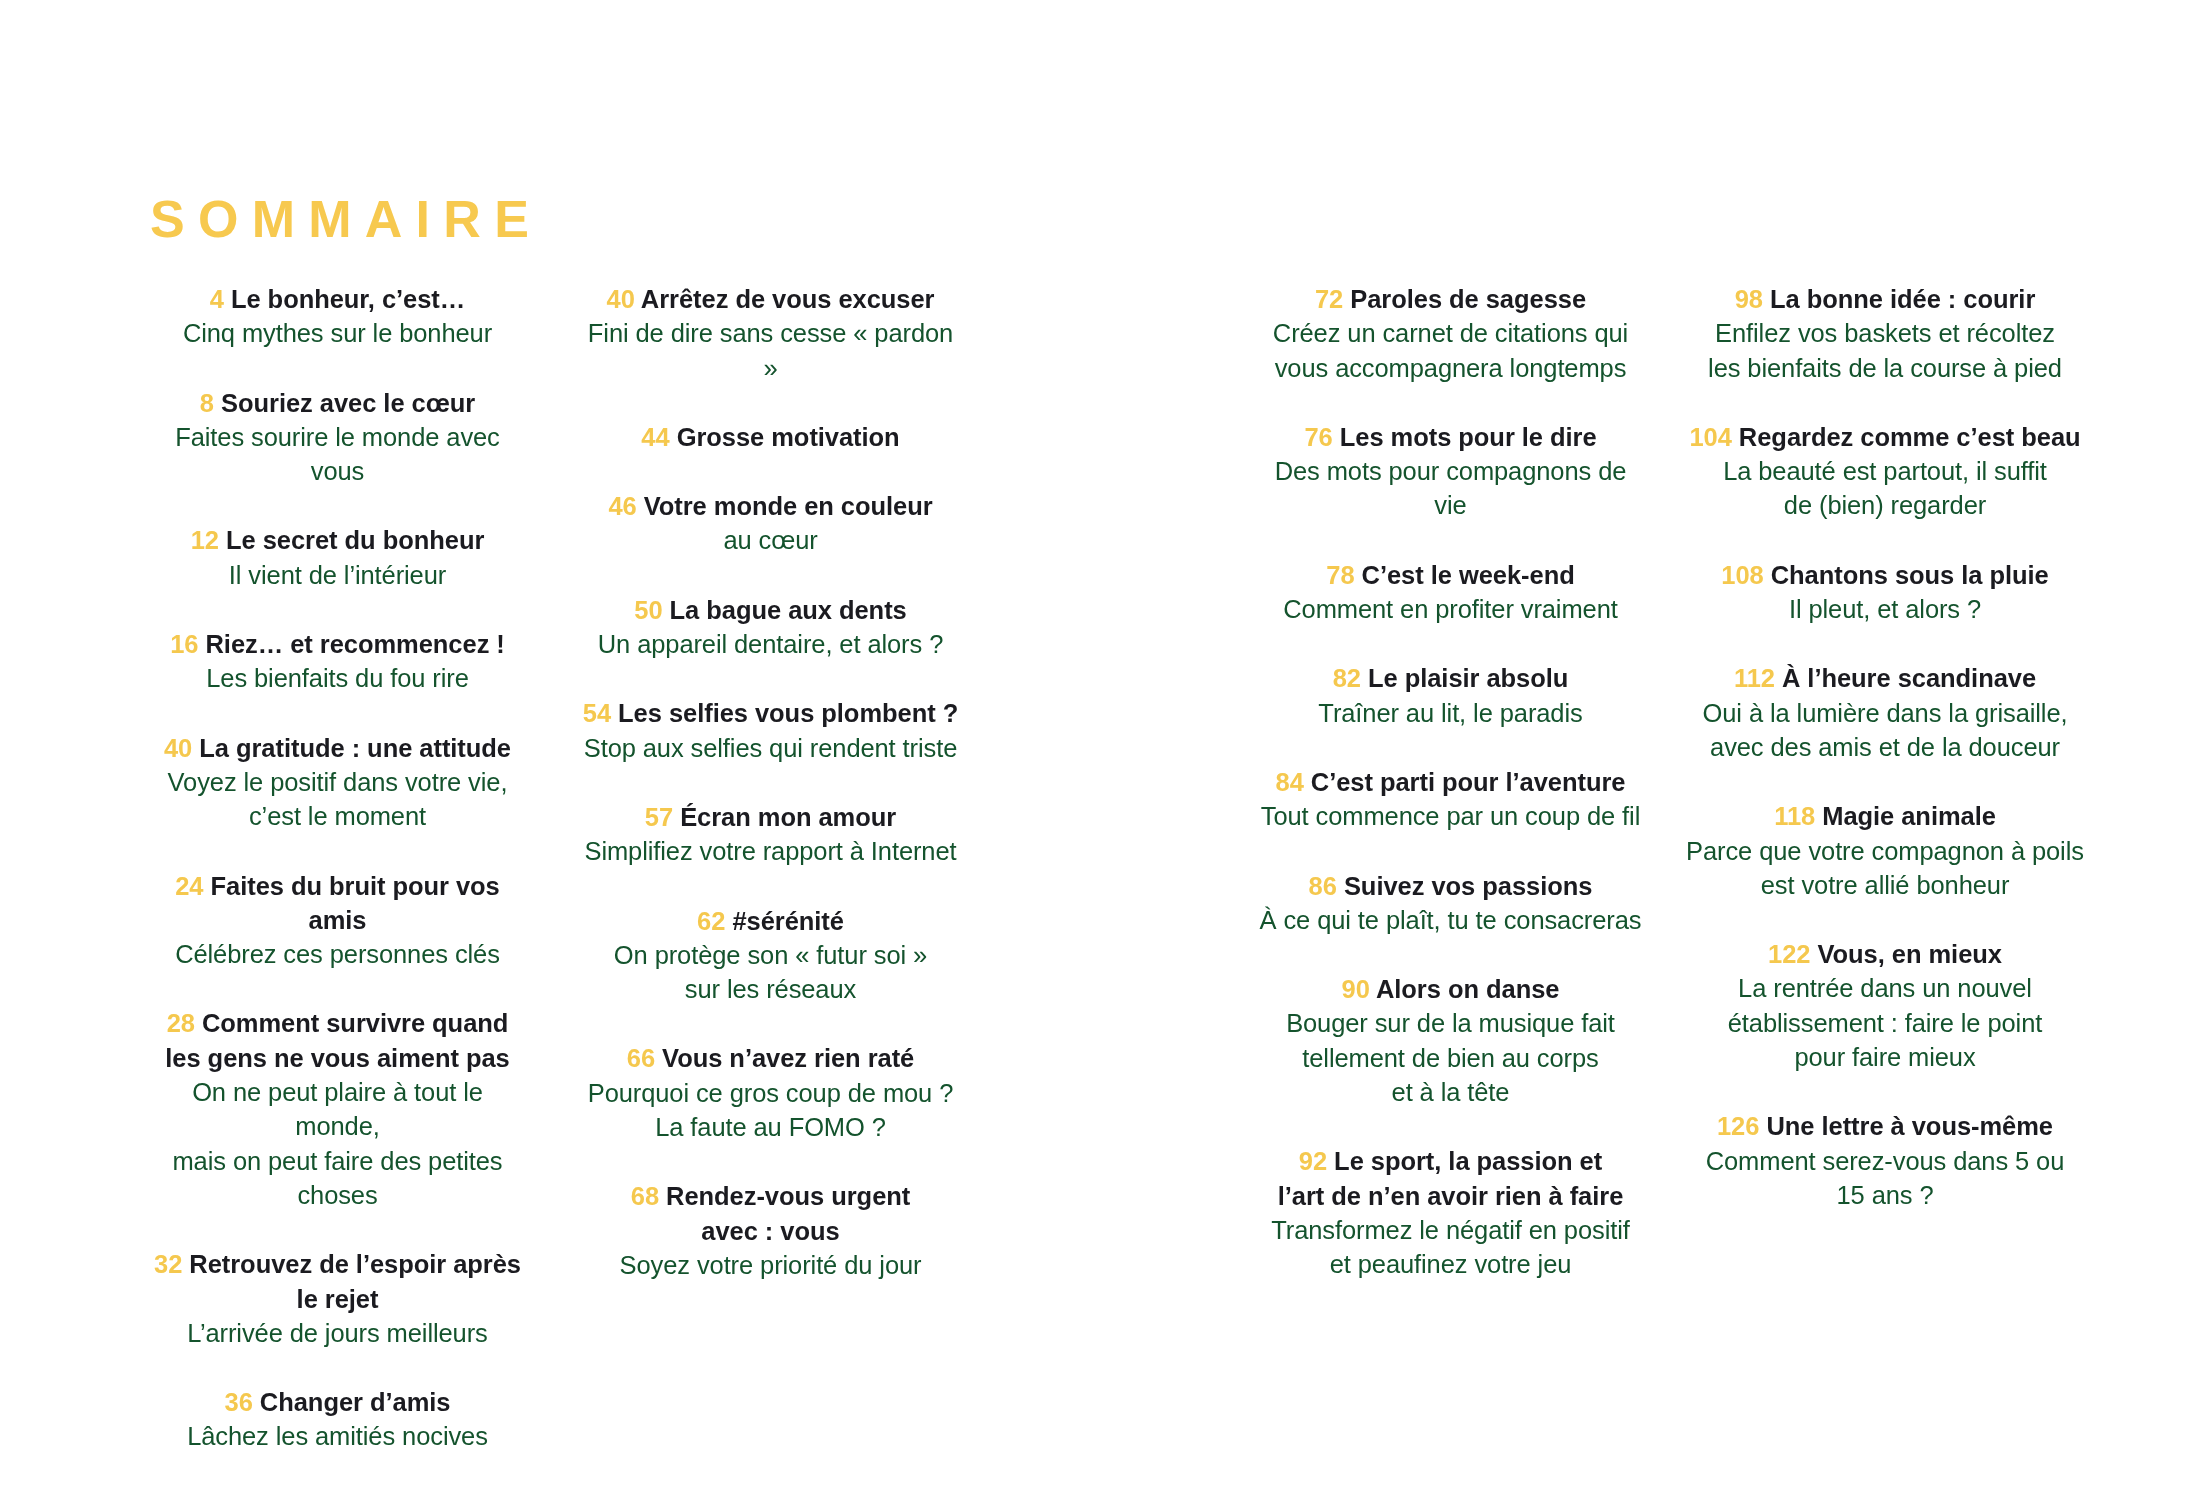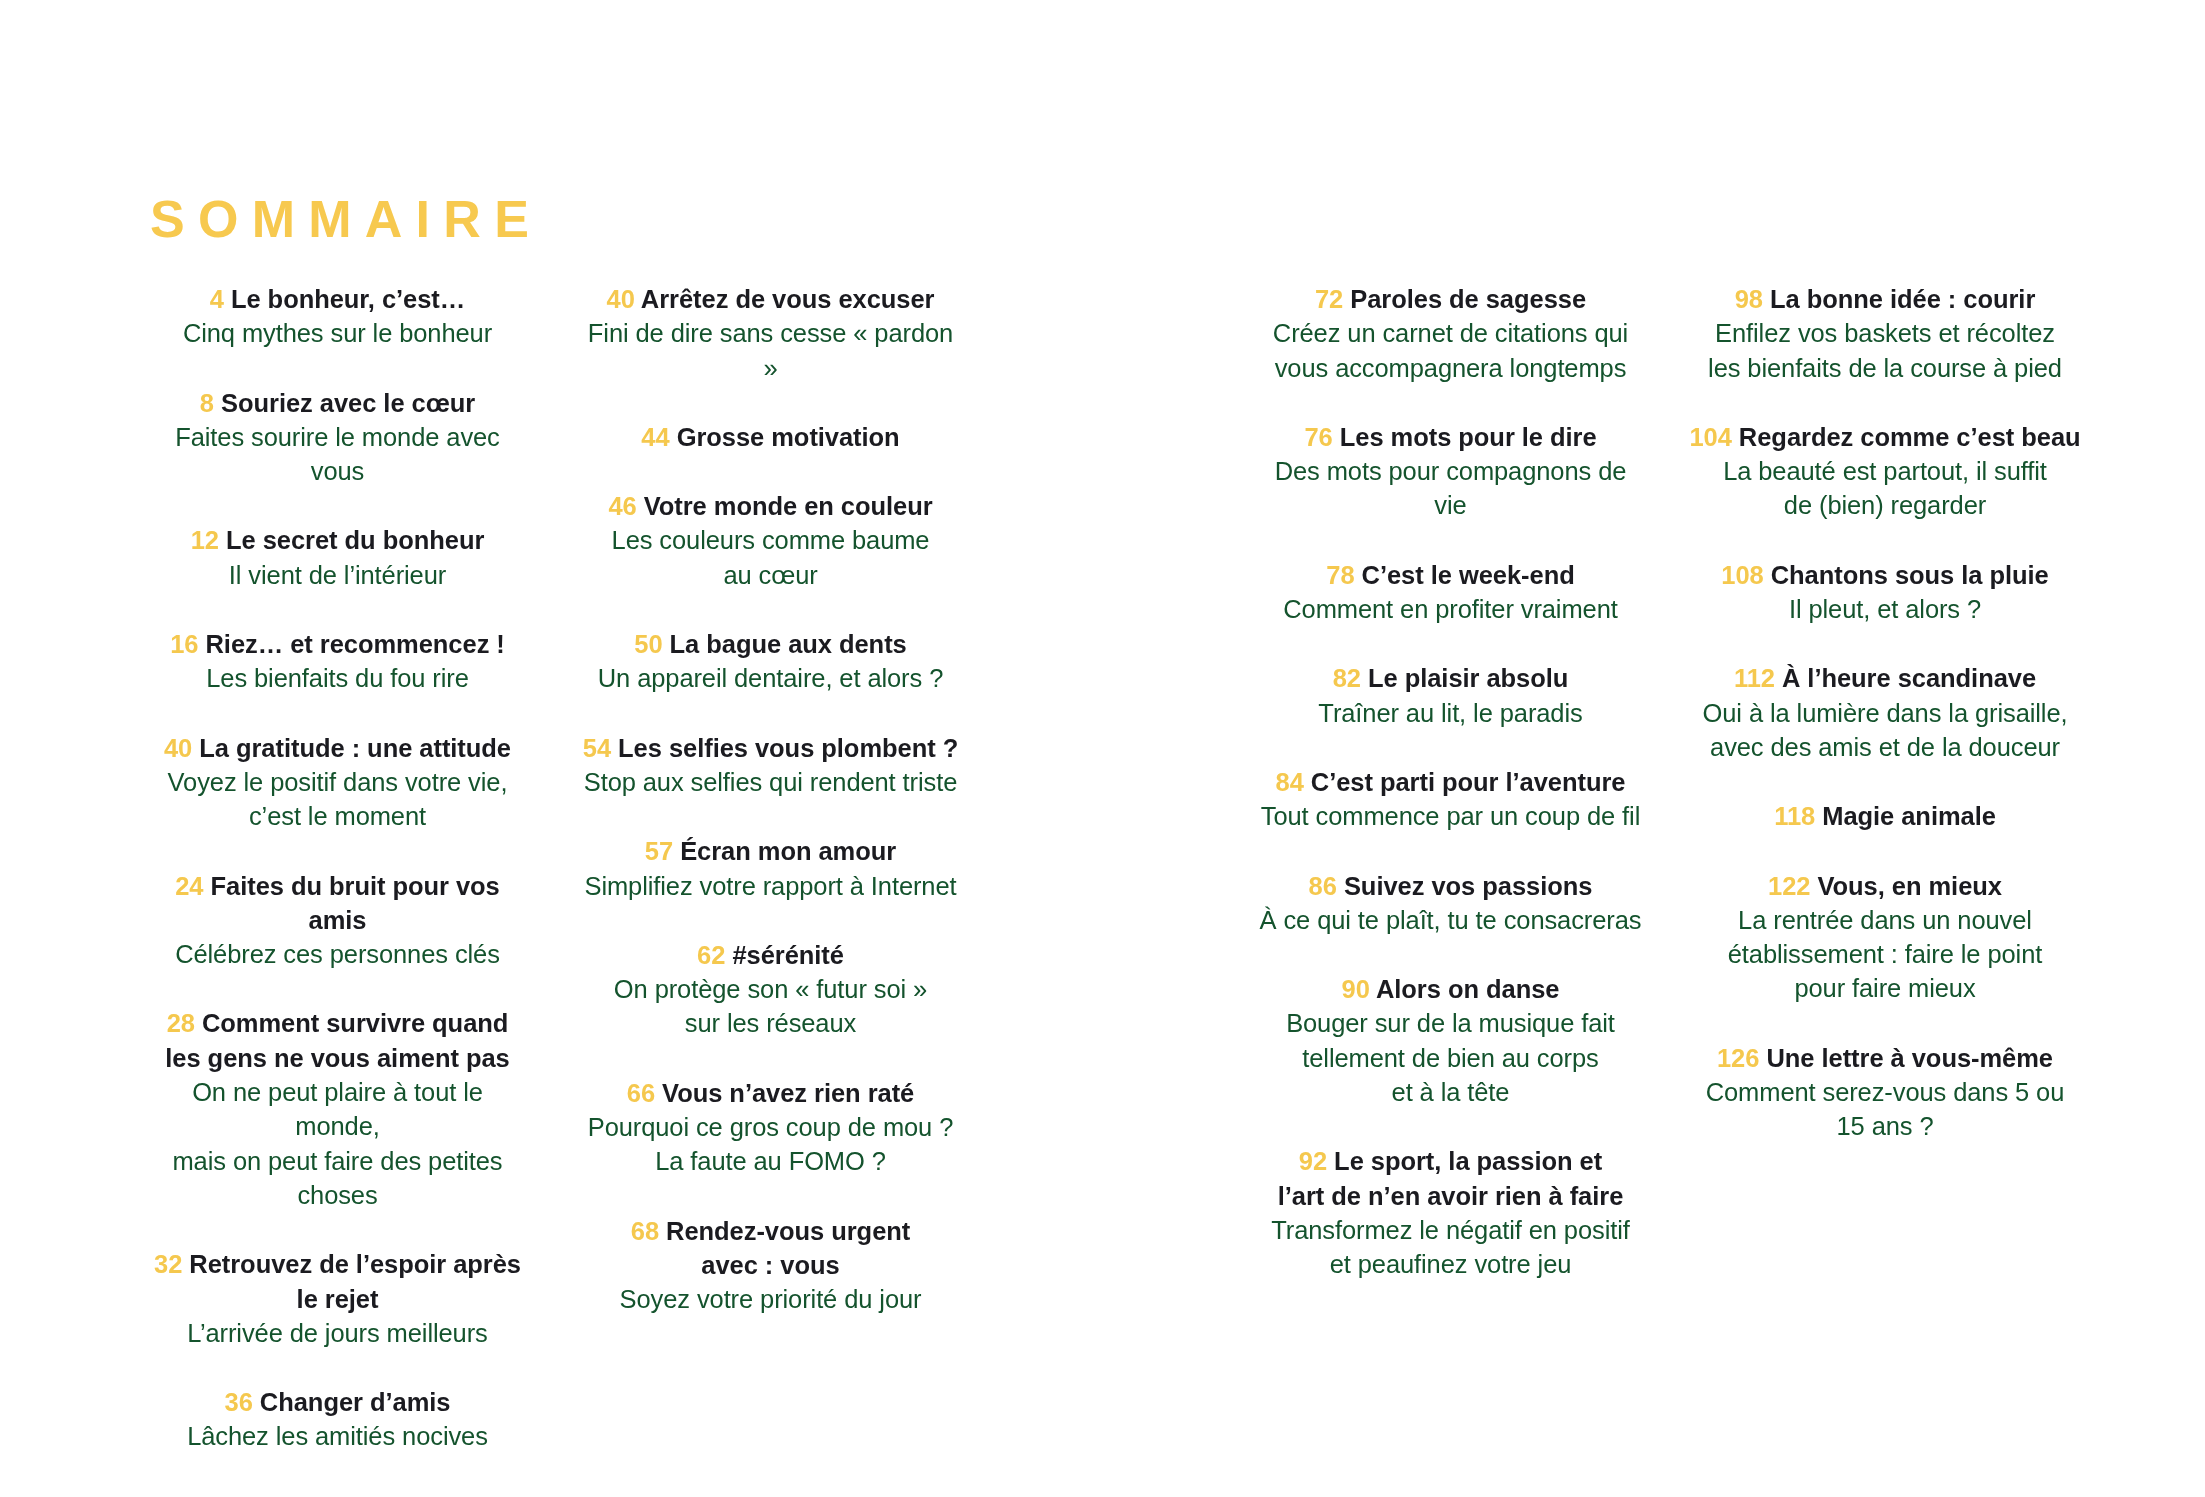--- a/index.html
+++ b/index.html
@@ -179,21 +179,20 @@
         <div class="entry">
           <div class="entry-head">
             <span class="ln"><span class="entry-page">44</span> Grosse motivation</span>
           </div>
         </div>
         <div class="entry">
           <div class="entry-head">
             <span class="ln"><span class="entry-page">46</span> Votre monde en couleur</span>
           </div>
           <div class="entry-sub">
-            <span class="ln">Les couleurs comme baume</span>
             <span class="ln">au cœur</span>
           </div>
         </div>
         <div class="entry">
           <div class="entry-head">
             <span class="ln"><span class="entry-page">50</span> La bague aux dents</span>
           </div>
           <div class="entry-sub">
             <span class="ln">Un appareil dentaire, et alors ?</span>
           </div>
@@ -346,20 +345,24 @@
           </div>
           <div class="entry-sub">
             <span class="ln">Oui à la lumière dans la grisaille,</span>
             <span class="ln">avec des amis et de la douceur</span>
           </div>
         </div>
         <div class="entry">
           <div class="entry-head">
             <span class="ln"><span class="entry-page">118</span> Magie animale</span>
           </div>
+          <div class="entry-sub">
+            <span class="ln">Parce que votre compagnon à poils</span>
+            <span class="ln">est votre allié bonheur</span>
+          </div>
         </div>
         <div class="entry">
           <div class="entry-head">
             <span class="ln"><span class="entry-page">122</span> Vous, en mieux</span>
           </div>
           <div class="entry-sub">
             <span class="ln">La rentrée dans un nouvel</span>
             <span class="ln">établissement : faire le point</span>
             <span class="ln">pour faire mieux</span>
           </div>

